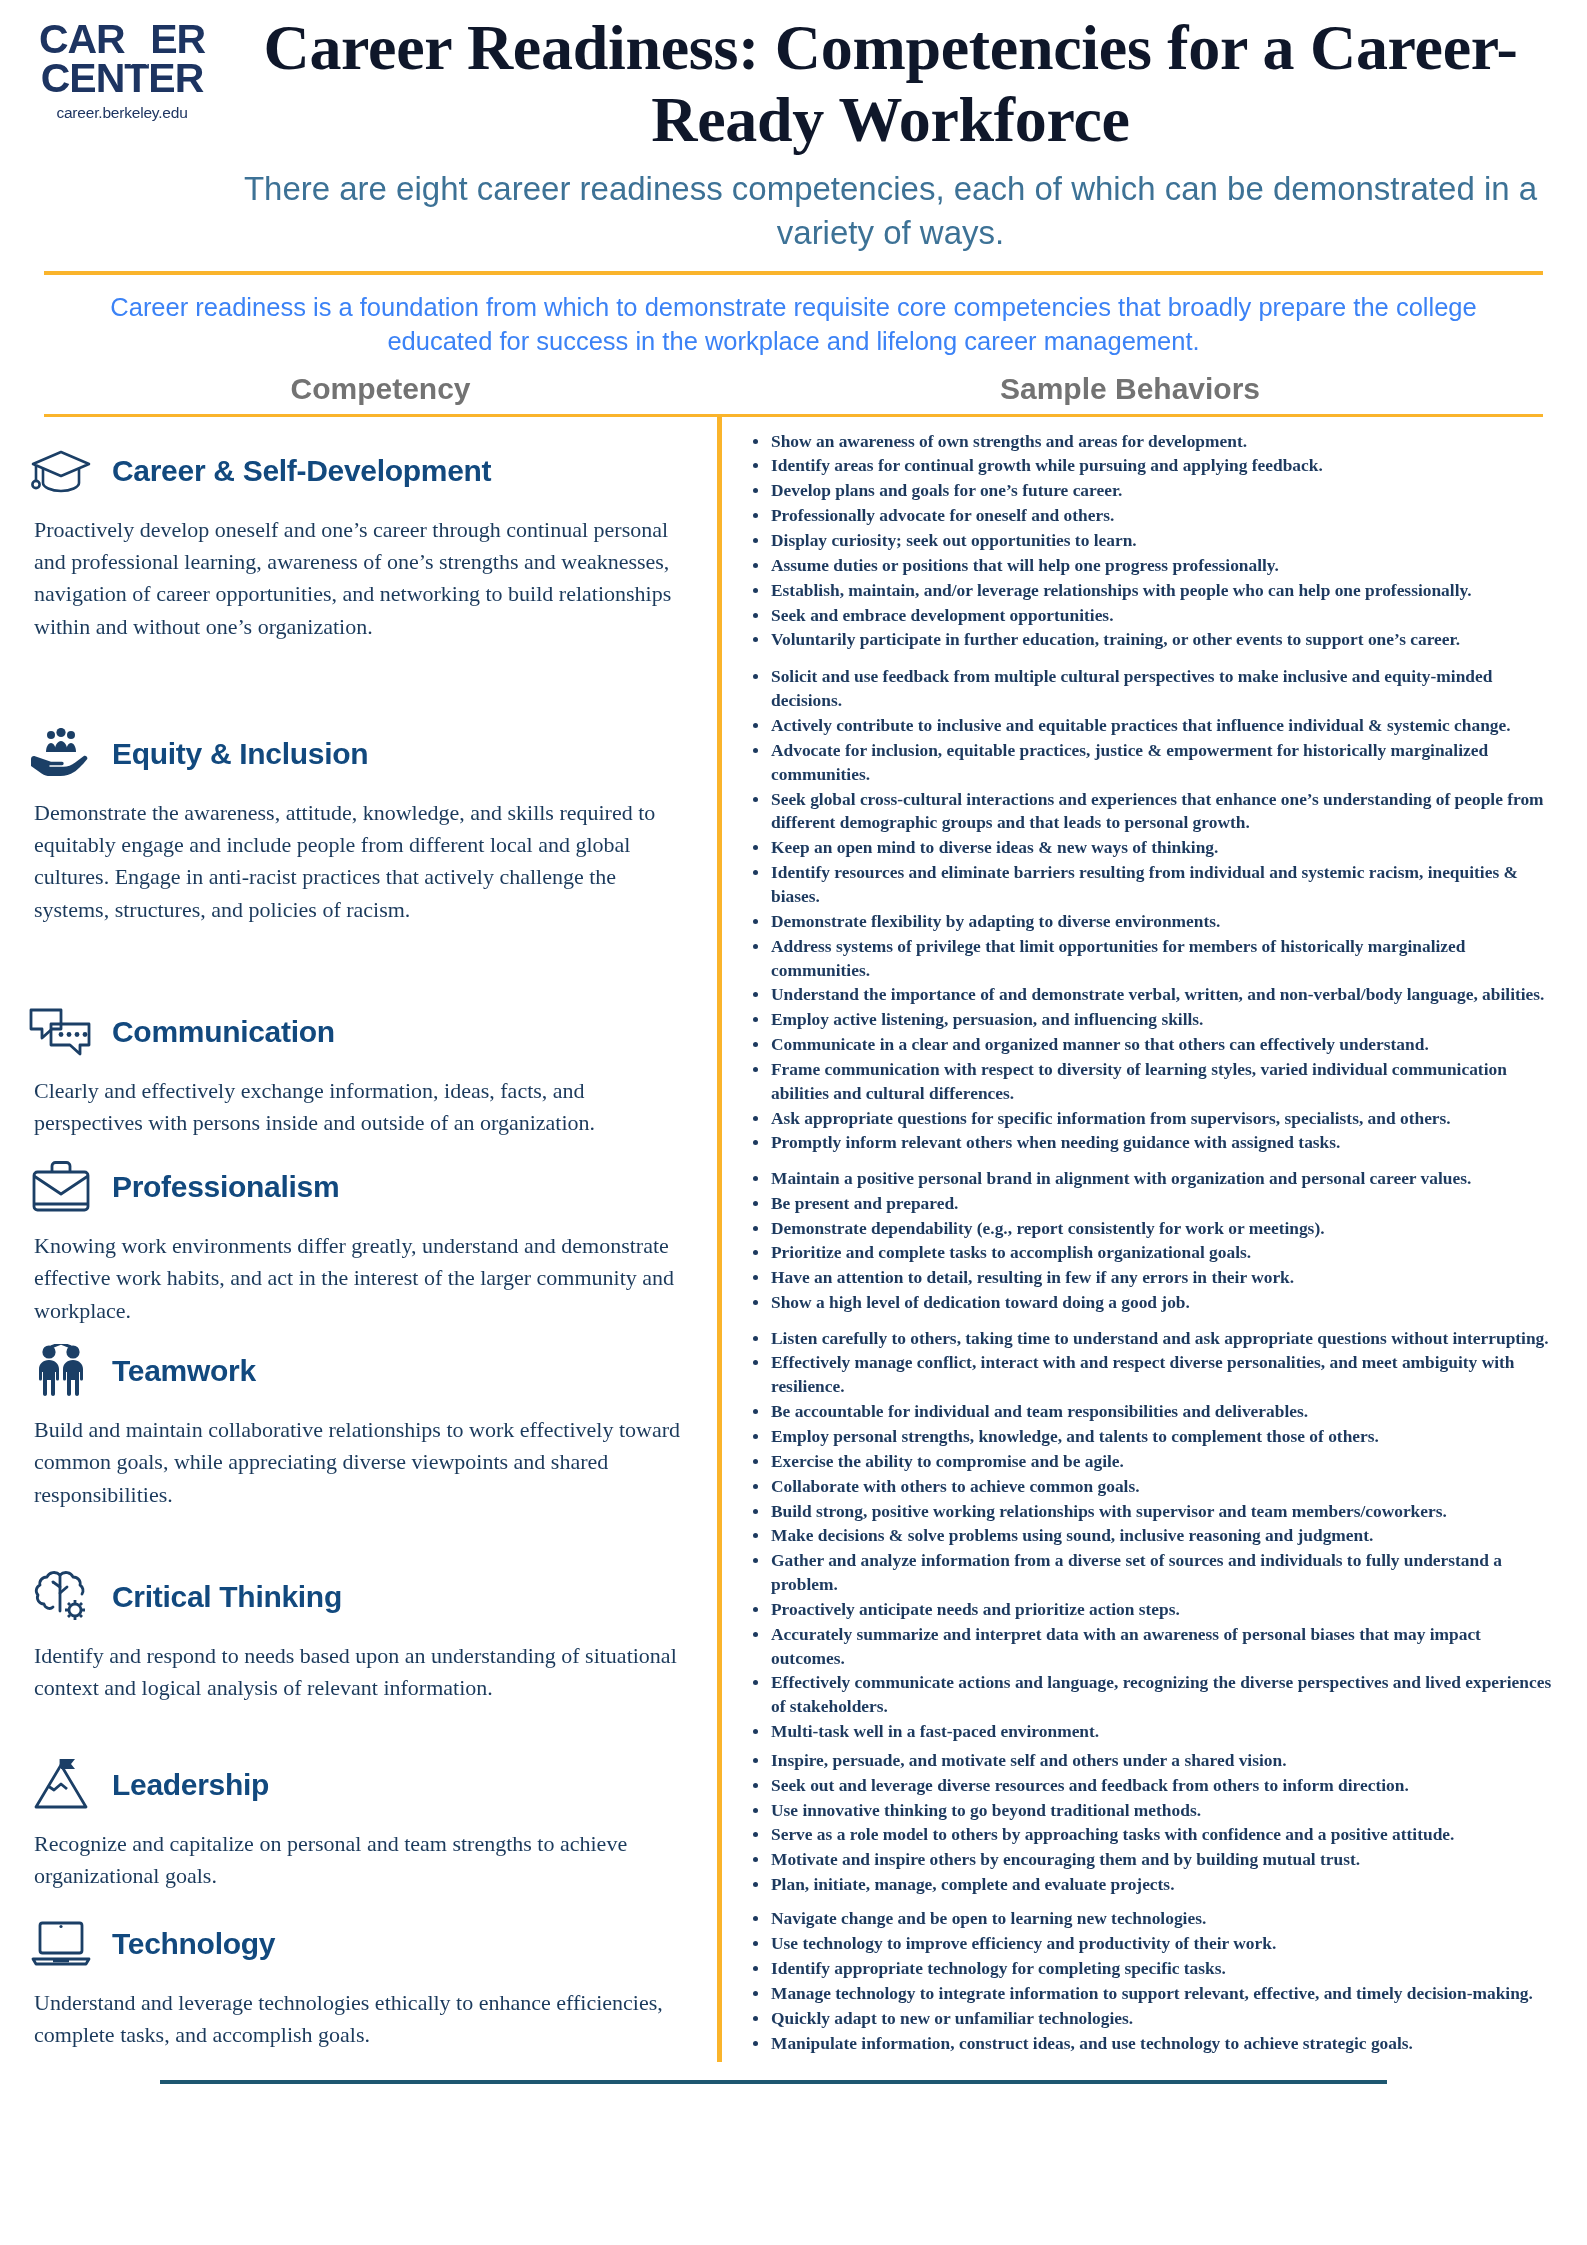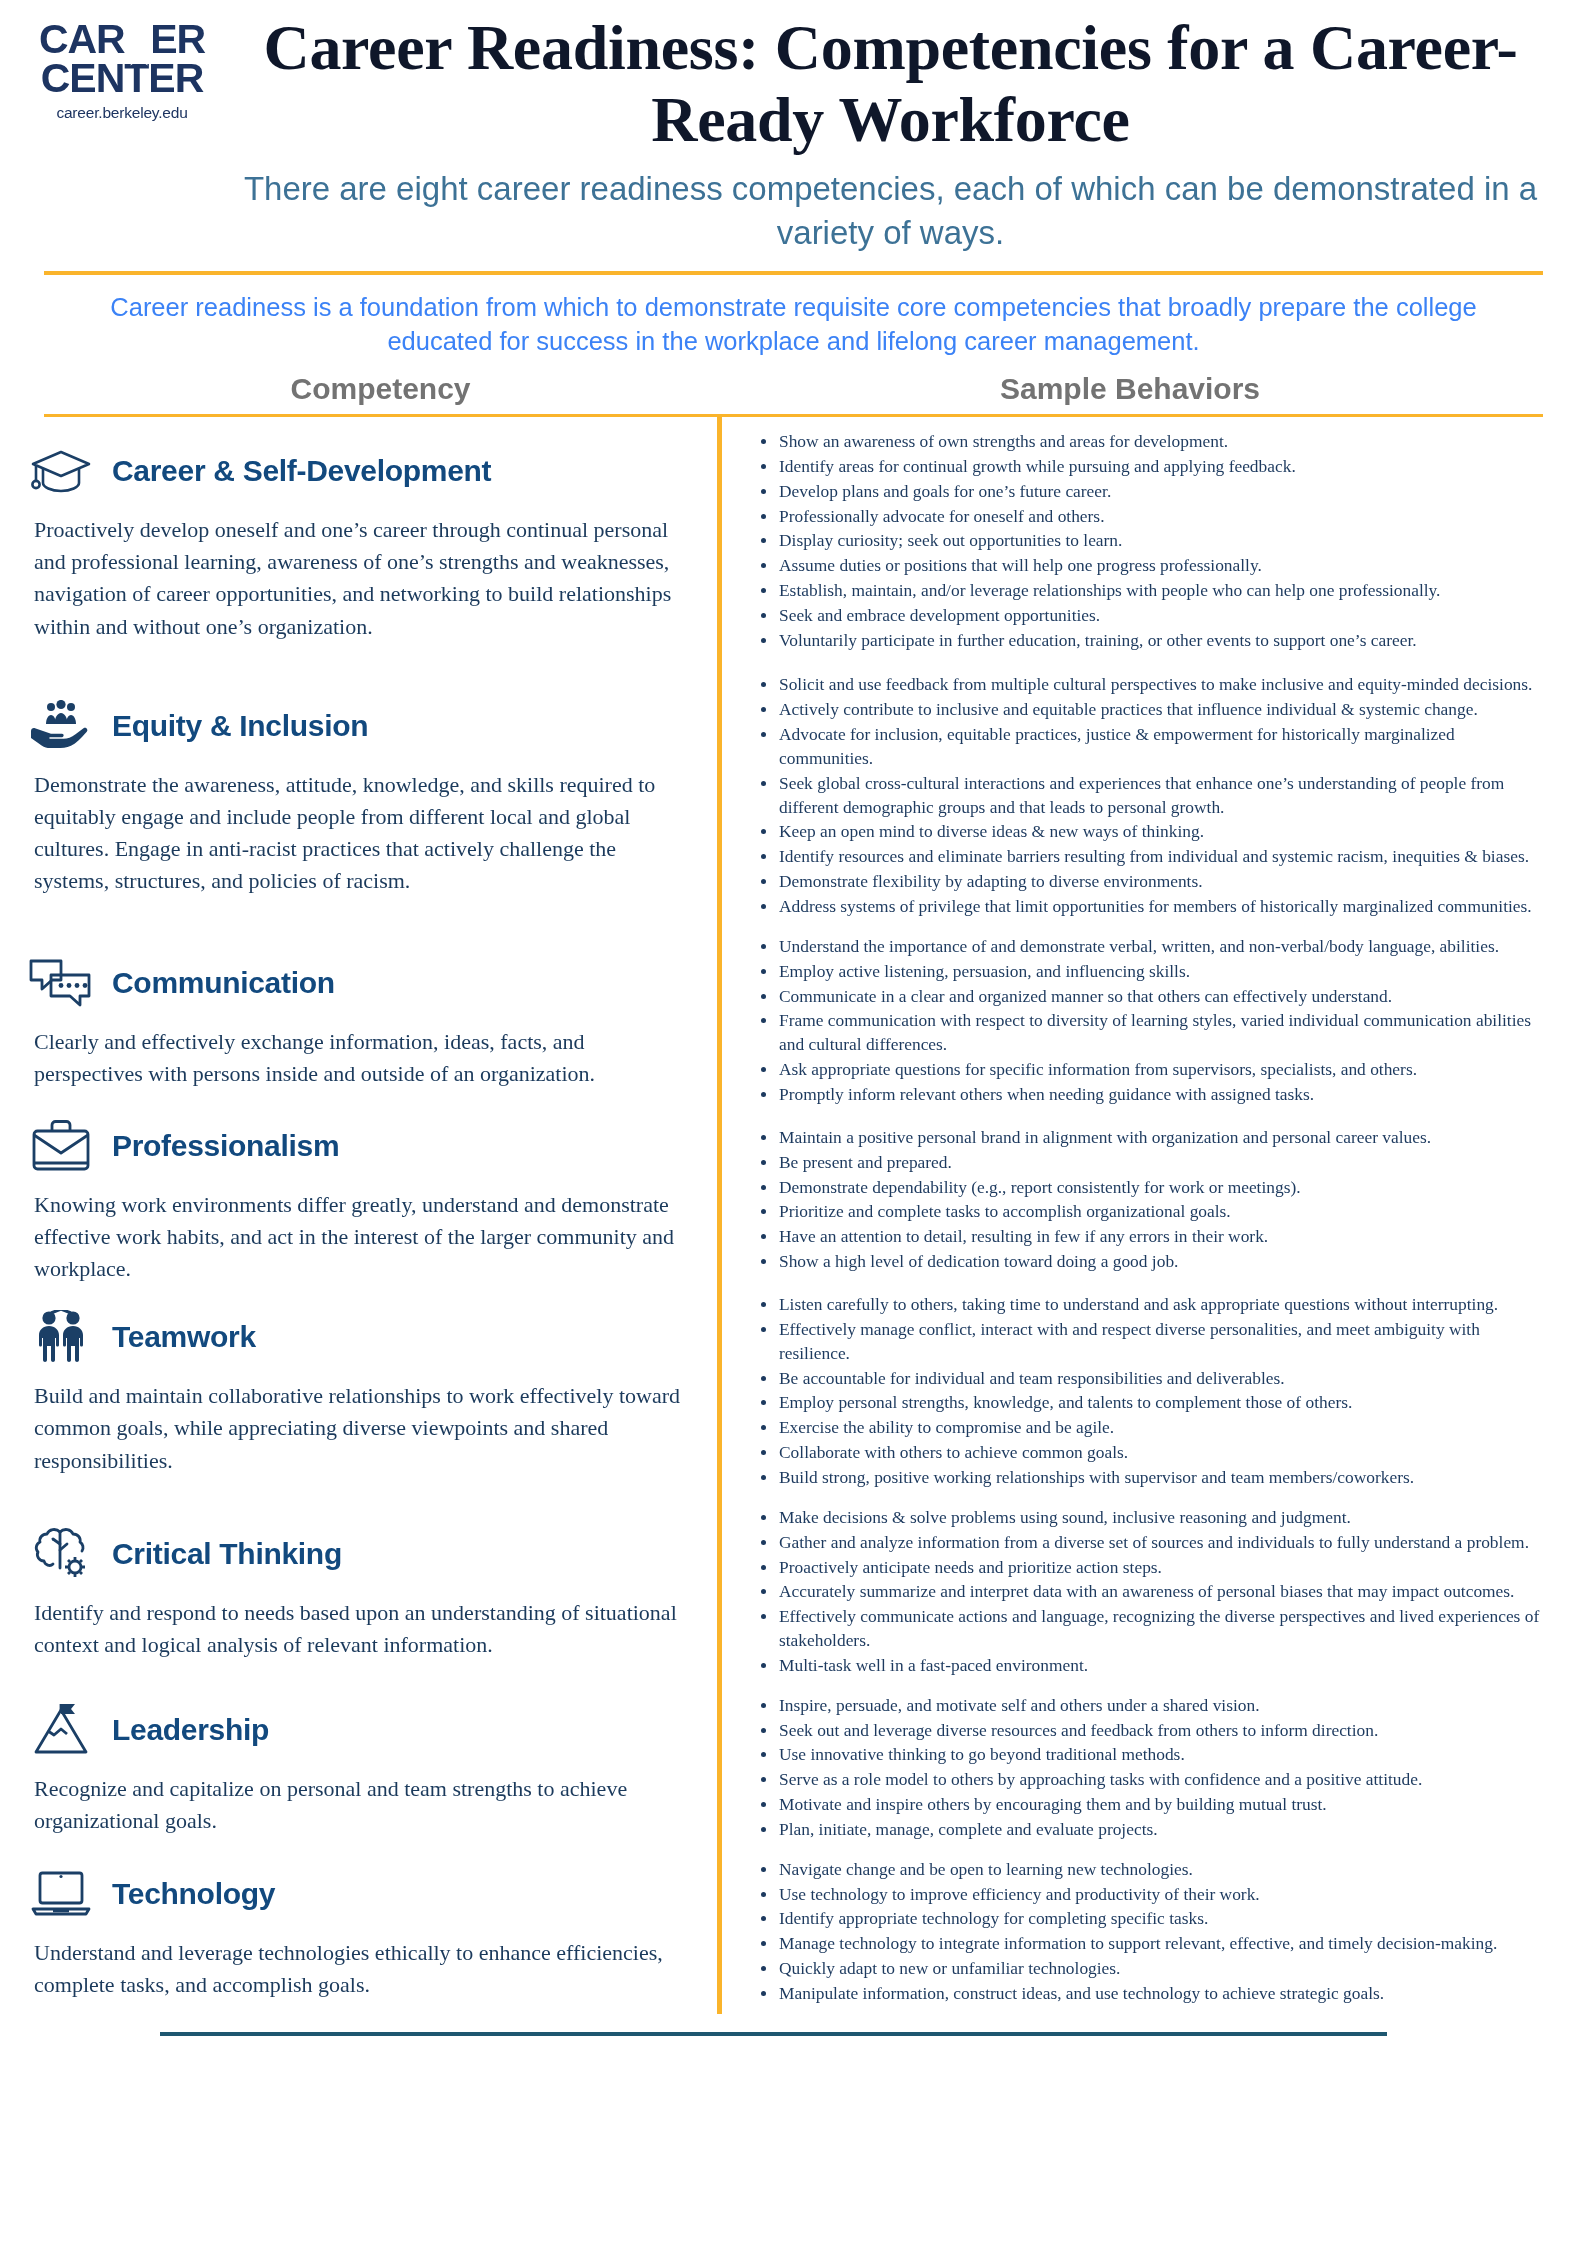--- a/index.html
+++ b/index.html
@@ -177,22 +177,23 @@
   .comp-desc {
     font-family: "Liberation Serif", serif;
     font-size: 22px;
     line-height: 1.46;
     color: #1b3a5c;
     margin: 12px 0 0 10px;
   }
 
   .behaviors {
     list-style: none;
-    margin: 8px;
+    margin: 0;
     padding: 0;
+    font-weight: bold;
   }
   .behaviors li {
     font-family: "Liberation Serif", serif;
     font-size: 17.4px;
     line-height: 1.37;
     color: #1d3a5f;
     position: relative;
     padding-left: 22px;
     margin-bottom: 1px;
   }

